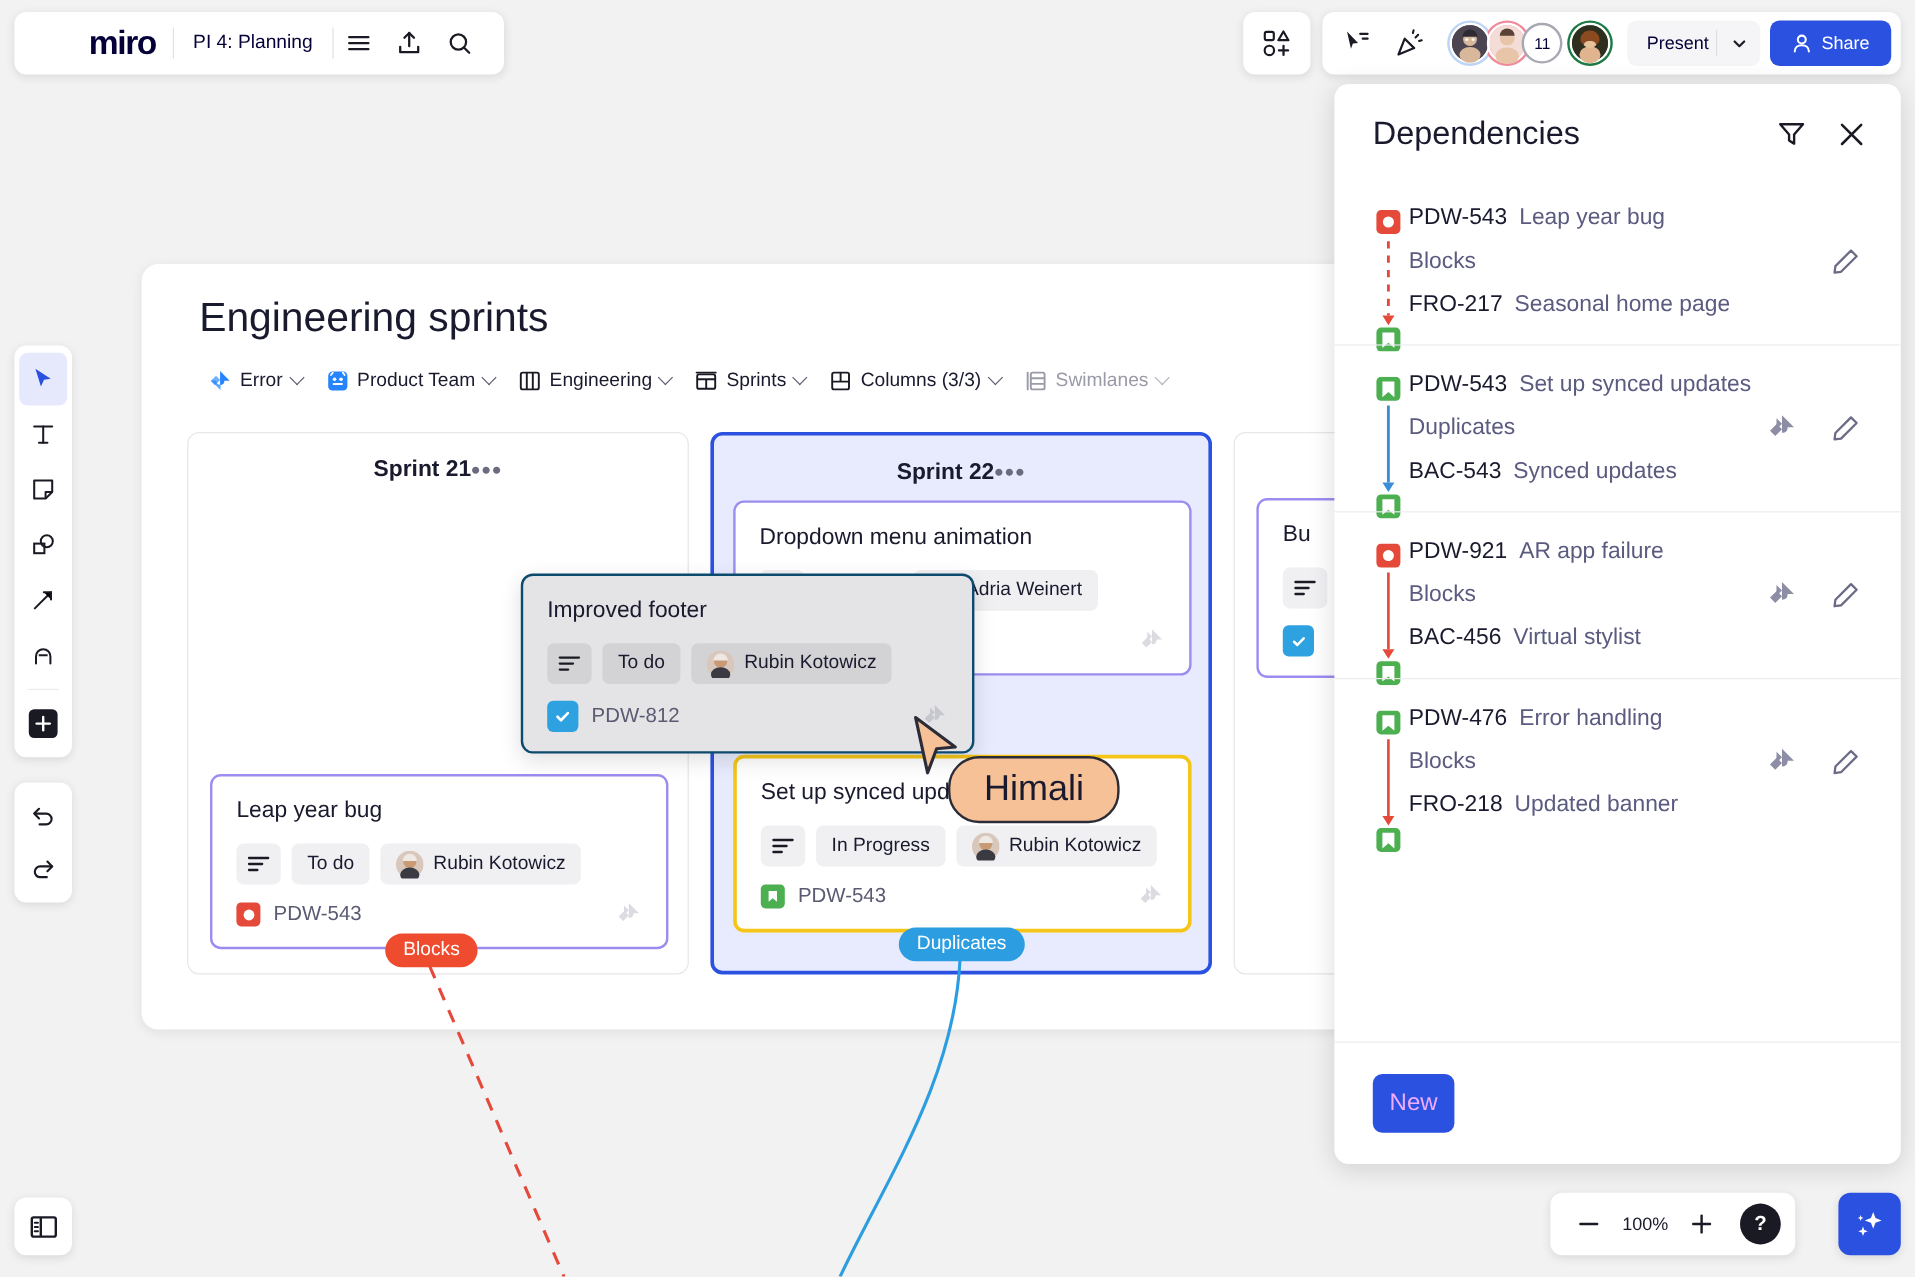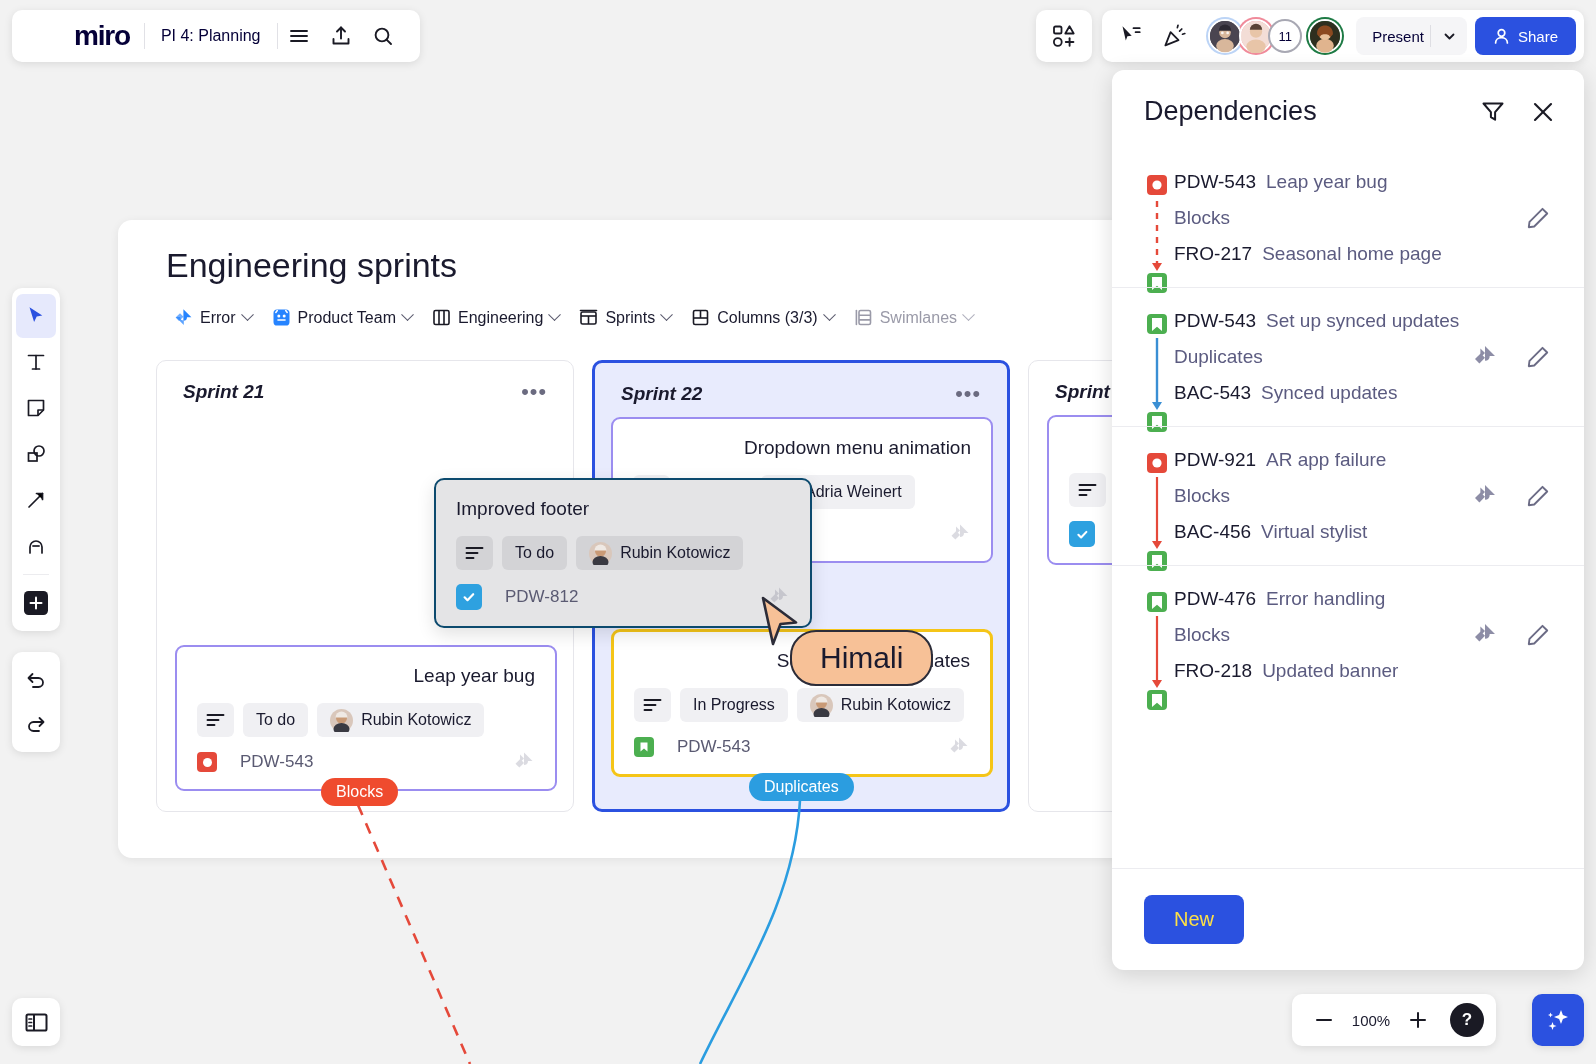--- a/index.html
+++ b/index.html
@@ -85,35 +85,35 @@
   .chev { width: 9px; height: 9px; border-right: 1.7px solid #5a5a6e; border-bottom: 1.7px solid #5a5a6e; transform: rotate(45deg) translate(-2px,-2px); }
   .fb-item.dim .chev { border-color: #b0b0bd; }
 
   
   .cols { position: absolute; left: 38px; top: 140px; display: flex; gap: 18px; }
   .col {
     width: 418px; min-height: 452px; background: #fff; border: 1px solid #e6e6eb;
     border-radius: 10px; position: relative;
   }
   .col.active { background: #e8ebfd; border: 3px solid #2b51e0; }
-  .col-head { display: flex; align-items: center; justify-content: space-between; padding: 20px 26px 0 26px; font-style: italic; }
+  .col-head { display: flex; align-items: center; justify-content: center; padding: 20px 26px 0 26px; }
   .col-title { font-size: 19px; font-weight: 700; color: #1a1a2e; }
   .dots { color: #6b6b80; font-size: 22px; letter-spacing: 1px; cursor: pointer; line-height: 10px; }
 
   
   .card {
-    position: absolute; background: #fff; border-radius: 9px; padding: 18px 20px 16px 20px; text-align: right;
+    position: absolute; background: #fff; border-radius: 9px; padding: 18px 20px 16px 20px;
   }
   .card-title { font-size: 19px; color: #1a1a2e; margin-bottom: 16px; white-space: nowrap; }
   .card-meta { display: flex; align-items: center; gap: 9px; margin-bottom: 14px; }
   .chip { background: #f0f0f3; border-radius: 6px; height: 34px; display: flex; align-items: center; padding: 0 13px; font-size: 16px; color: #1a1a2e; gap: 8px; }
   .chip.icon-only { padding: 0 9px; }
   .chip-av { width: 23px; height: 23px; border-radius: 50%; background-size: cover; }
   .card-foot { display: flex; align-items: center; justify-content: space-between; }
-  .key { display: flex; align-items: center; gap: 23px; font-size: 17px; color: #5a5a72; }
+  .key { display: flex; align-items: center; gap: 11px; font-size: 17px; color: #5a5a72; }
 
   
   .ji { width: 20px; height: 20px; border-radius: 4px; display: flex; align-items: center; justify-content: center; flex: none; }
   .ji-bug { background: #e5493a; }
   .ji-bug i { width: 9px; height: 9px; background: #fff; border-radius: 50%; display: block; }
   .ji-story { background: #4caf50; }
 
   
   .conn-badge {
     position: absolute; border-radius: 14px; color: #fff; font-size: 16px;
@@ -148,21 +148,21 @@
   .dep-row { border-top: 1px solid #ececf0; padding: 22px 28px 22px 32px; position: relative; display: flex; }
   .dep-left { width: 30px; position: relative; flex: none; }
   .dep-body { flex: 1; }
   .dep-line { display: flex; align-items: center; gap: 10px; }
   .dep-key { font-size: 19px; color: #1a1a2e; }
   .dep-summary { font-size: 19px; color: #5b5b80; }
   .dep-mid { display: flex; align-items: center; justify-content: space-between; height: 50px; }
   .dep-type { font-size: 19px; color: #5b5b80; }
   .dep-mid-icons { display: flex; align-items: center; gap: 28px; padding-right: 6px; }
   .panel-foot { border-top: 1px solid #ececf0; padding: 26px 32px; }
-  .new-btn { background: #2b51e0; color: #fde047; border: none; border-radius: 8px; padding: 13px 30px; font-size: 20px; cursor: pointer; font-family: inherit; }
+  .new-btn { background: #2b51e0; color: #f0abfc; border: none; border-radius: 8px; padding: 13px 14px; font-size: 20px; cursor: pointer; font-family: inherit; }
 
   
   .zoomctl {
     position: absolute; right: 100px; bottom: 18px; height: 52px; background: #fff;
     border-radius: 10px; box-shadow: 0 2px 8px rgba(0,0,0,.10); display: flex;
     align-items: center; padding: 0 12px; gap: 4px;
   }
   .zc-btn { width: 40px; height: 40px; display: flex; align-items: center; justify-content: center; border-radius: 7px; cursor: pointer; }
   .zc-pct { font-size: 15px; color: #1a1a2e; min-width: 46px; text-align: center; }
   .help-dot { width: 34px; height: 34px; border-radius: 50%; background: #1a1a24; color: #fff; display: flex; align-items: center; justify-content: center; font-size: 17px; font-weight: 700; cursor: pointer; margin-left: 8px; }

